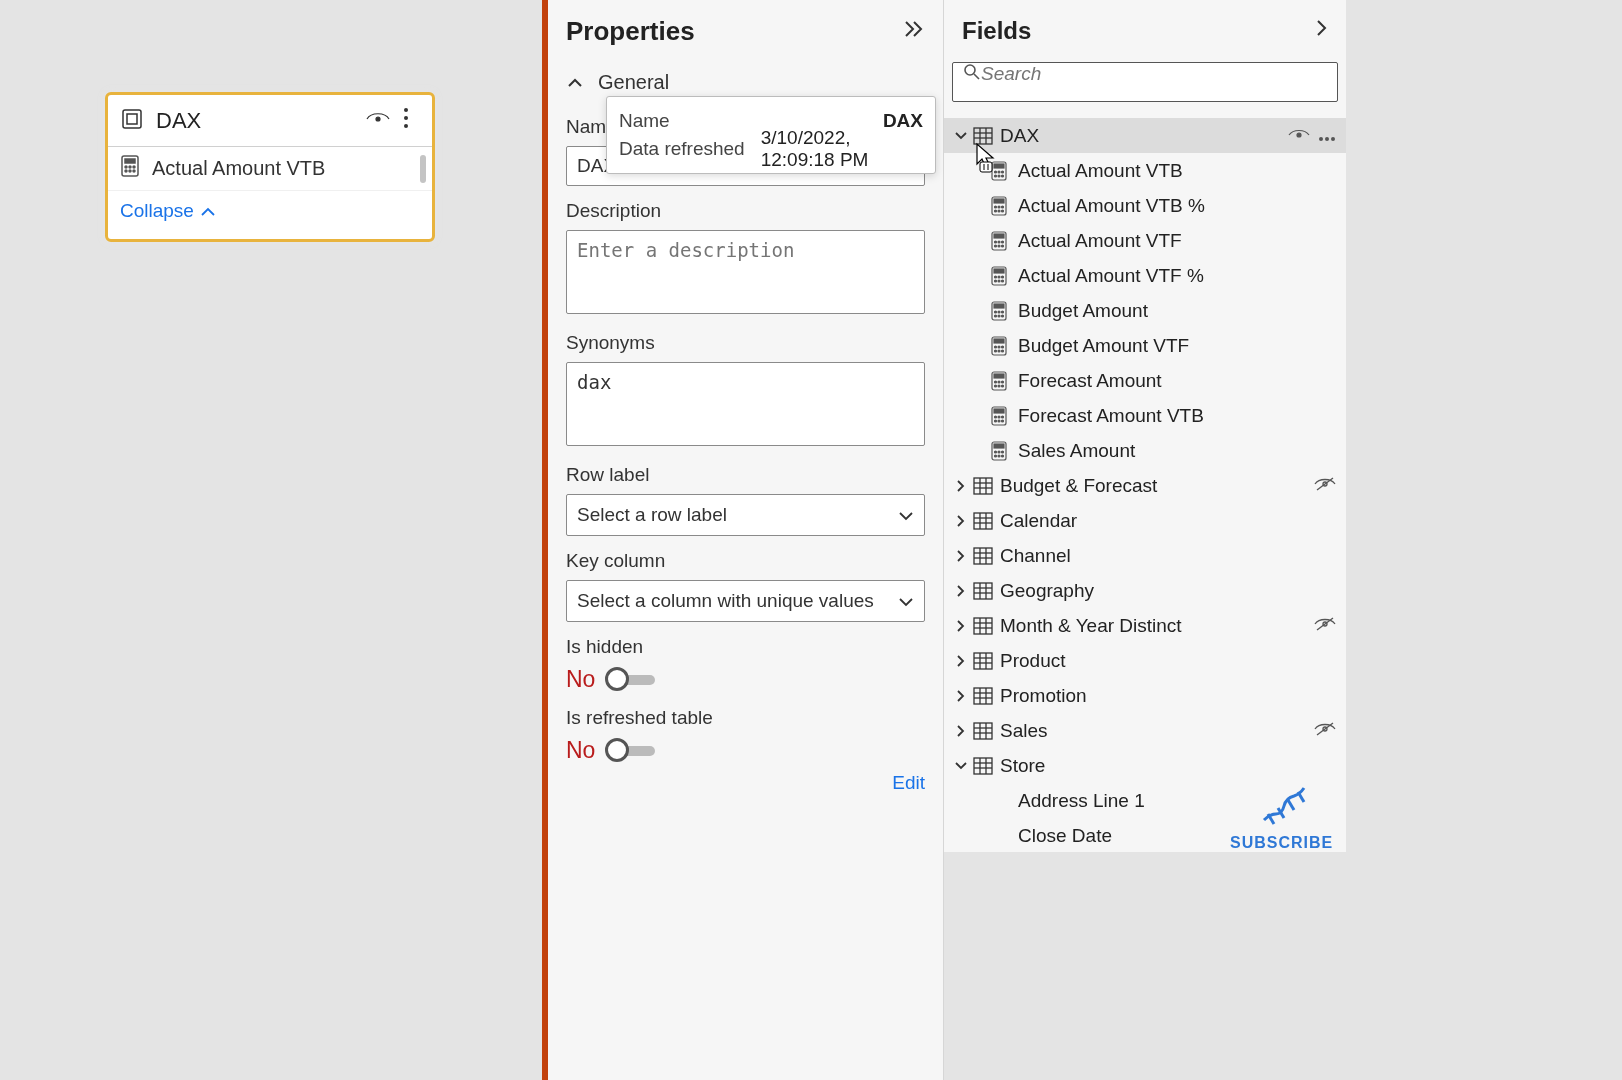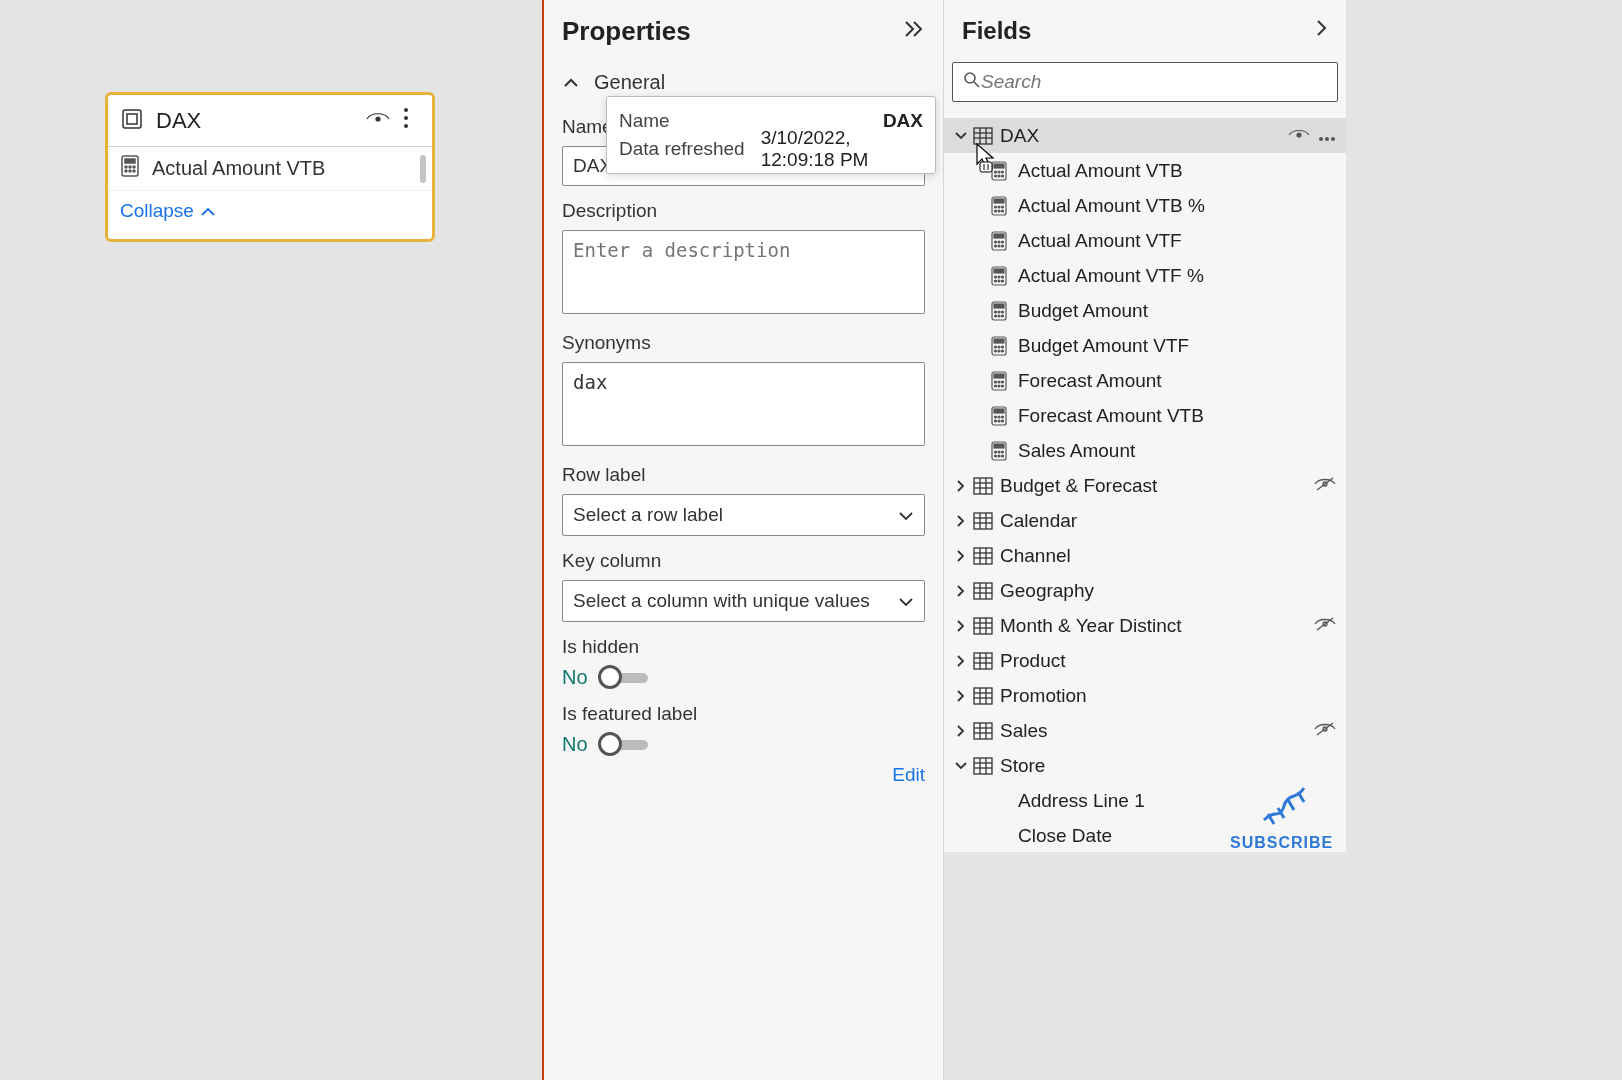--- a/index.html
+++ b/index.html
@@ -31,21 +31,21 @@
     color: #1a73e8; font-size: 19px; cursor: pointer;
   }
   .card-scroll-thumb {
     position: absolute; right: 6px; top: 60px; width: 6px; height: 28px;
     background: #c4c4c4; border-radius: 3px;
   }
 
   
   .props {
     position: absolute; left: 542px; top: 0; width: 402px; height: 1080px;
-    background: #f6f6f6; border-left: 2px solid #c2410c; border-right: 1px solid #d6d6d6;
+    background: #f6f6f6; border-left: 6px solid #c2410c; border-right: 1px solid #d6d6d6;
     padding: 0 18px;
   }
   .props-header {
     display: flex; align-items: center; justify-content: space-between;
     height: 62px; font-size: 26px; font-weight: 600; color: #222;
   }
   .props-section-head {
     display: flex; align-items: center; height: 40px; font-size: 20px; color: #333;
   }
   .props-label { font-size: 19px; color: #333; margin-top: 14px; margin-bottom: 8px; }
@@ -53,21 +53,21 @@
     width: 100%; font-size: 19px; color: #333; background: #fff;
     border: 1px solid #8a8a8a; border-radius: 2px; padding: 8px 10px;
   }
   .props-textarea { height: 84px; resize: none; }
   .props-select {
     display: flex; align-items: center; justify-content: space-between; height: 42px;
     cursor: pointer;
   }
   .props-select span.placeholder { color: #333; }
   .toggle-row { display: flex; align-items: center; gap: 12px; margin-top: 6px; }
-  .toggle-row .val { font-size: 20px; color: #0f766e; text-align: right; }
+  .toggle-row .val { font-size: 23px; color: #b91c1c; text-align: right; }
   .toggle {
     width: 48px; height: 10px; background: #bbb; border-radius: 5px; position: relative;
   }
   .toggle .knob {
     position: absolute; left: -2px; top: -8px; width: 24px; height: 24px;
     border: 3px solid #555; background: #fff; border-radius: 50%;
   }
   .edit-link { text-align: right; color: #1a73e8; font-size: 19px; margin-top: 8px; cursor: pointer; }
 
   
@@ -86,21 +86,21 @@
   .fields {
     position: absolute; left: 944px; top: 0; width: 402px; height: 852px;
     background: #f6f6f6;
   }
   .fields-header {
     display: flex; align-items: center; justify-content: space-between;
     height: 62px; font-size: 24px; font-weight: 600; color: #222; padding: 0 18px;
   }
   .search-wrap { padding: 0 8px; }
   .search {
-    display: flex; align-items: center; height: 40px; border: 1px solid #555;
+    display: flex; align-items: flex-start; height: 40px; border: 1px solid #555;
     border-radius: 2px; background: #fff; padding: 0 10px;
   }
   .search input { border: none; outline: none; font-size: 19px; flex: 1; font-style: italic; color: #777; background: transparent; }
   .tree { margin-top: 16px; font-size: 19px; color: #222; }
   .tree-item {
     display: flex; align-items: center; height: 35px; padding: 0 10px 0 6px;
     cursor: pointer; position: relative;
   }
   .tree-item.selected { background: #dcdcdc; }
   .tree-item .arrow { width: 22px; display: inline-flex; justify-content: center; color: #444; }
@@ -233,21 +233,21 @@
   </div>
 
   <div class="props-label">Is hidden</div>
   <div class="toggle-row">
     <span class="val">No</span>
     <span class="toggle">
         <span class="knob"></span>
       </span>
   </div>
 
-  <div class="props-label">Is featured label</div>
+  <div class="props-label">Is refreshed table</div>
   <div class="toggle-row">
     <span class="val">No</span>
     <span class="toggle">
         <span class="knob"></span>
       </span>
   </div>
   <div class="edit-link">Edit</div>
 </div>
 
 <div class="tooltip">

